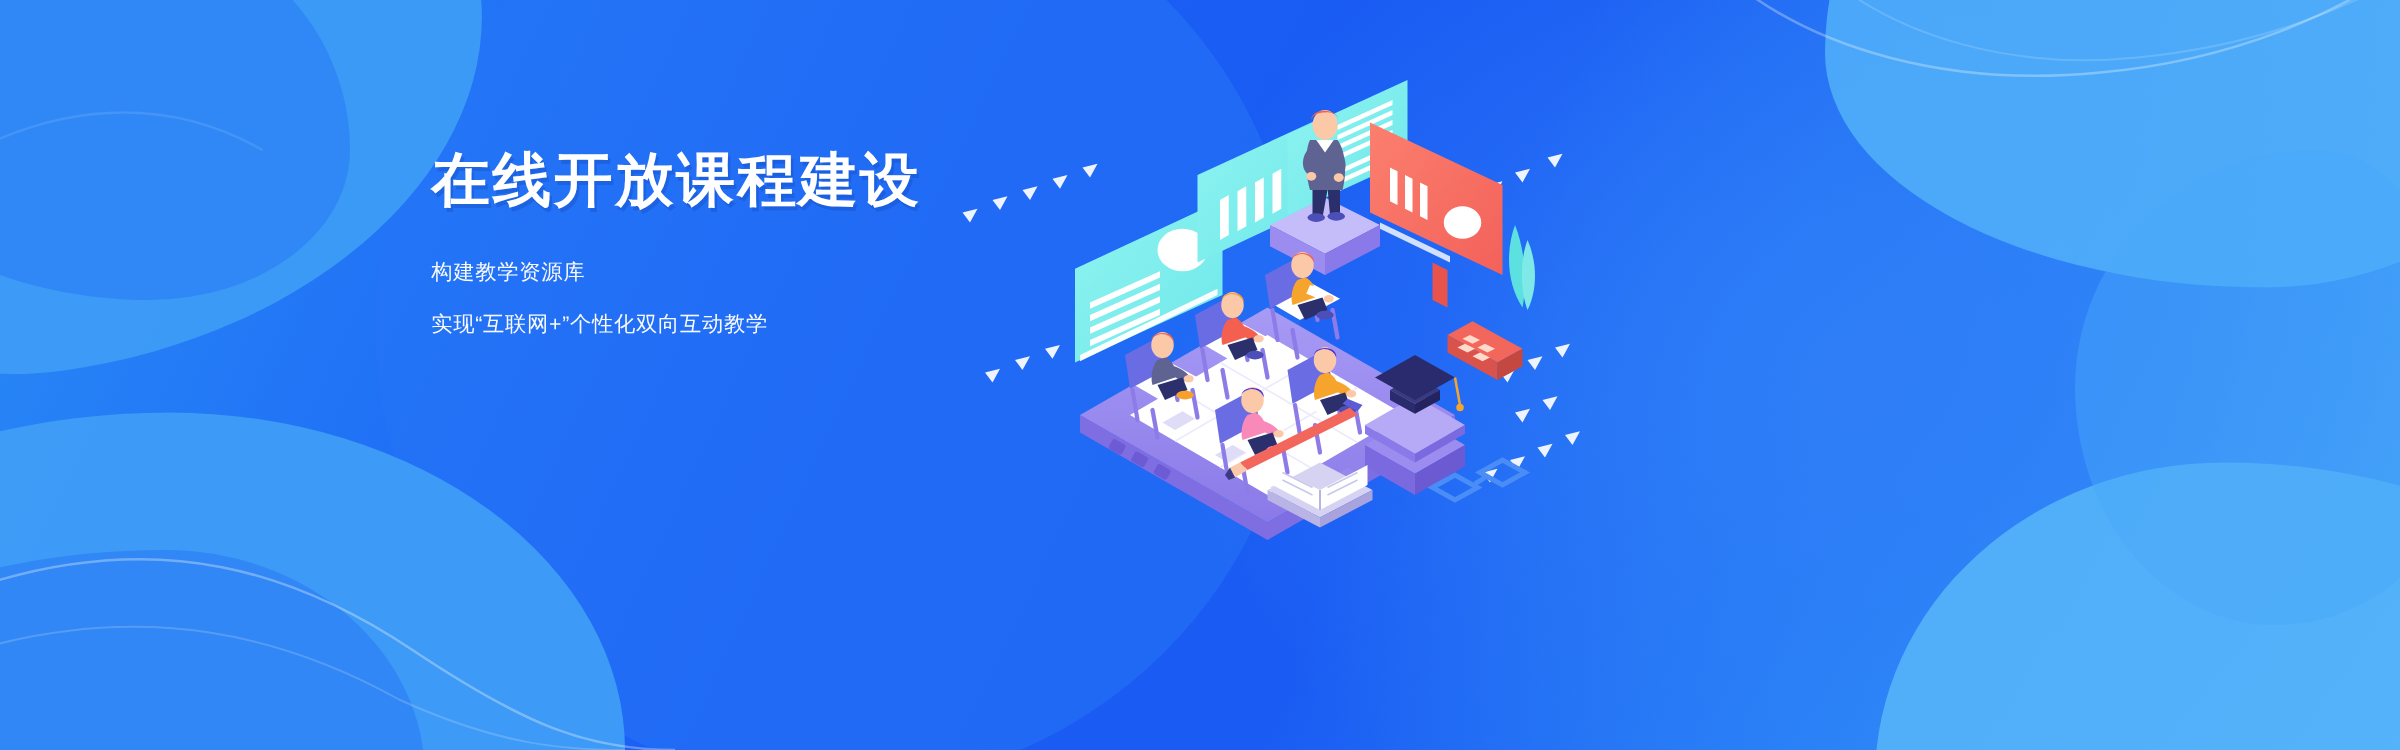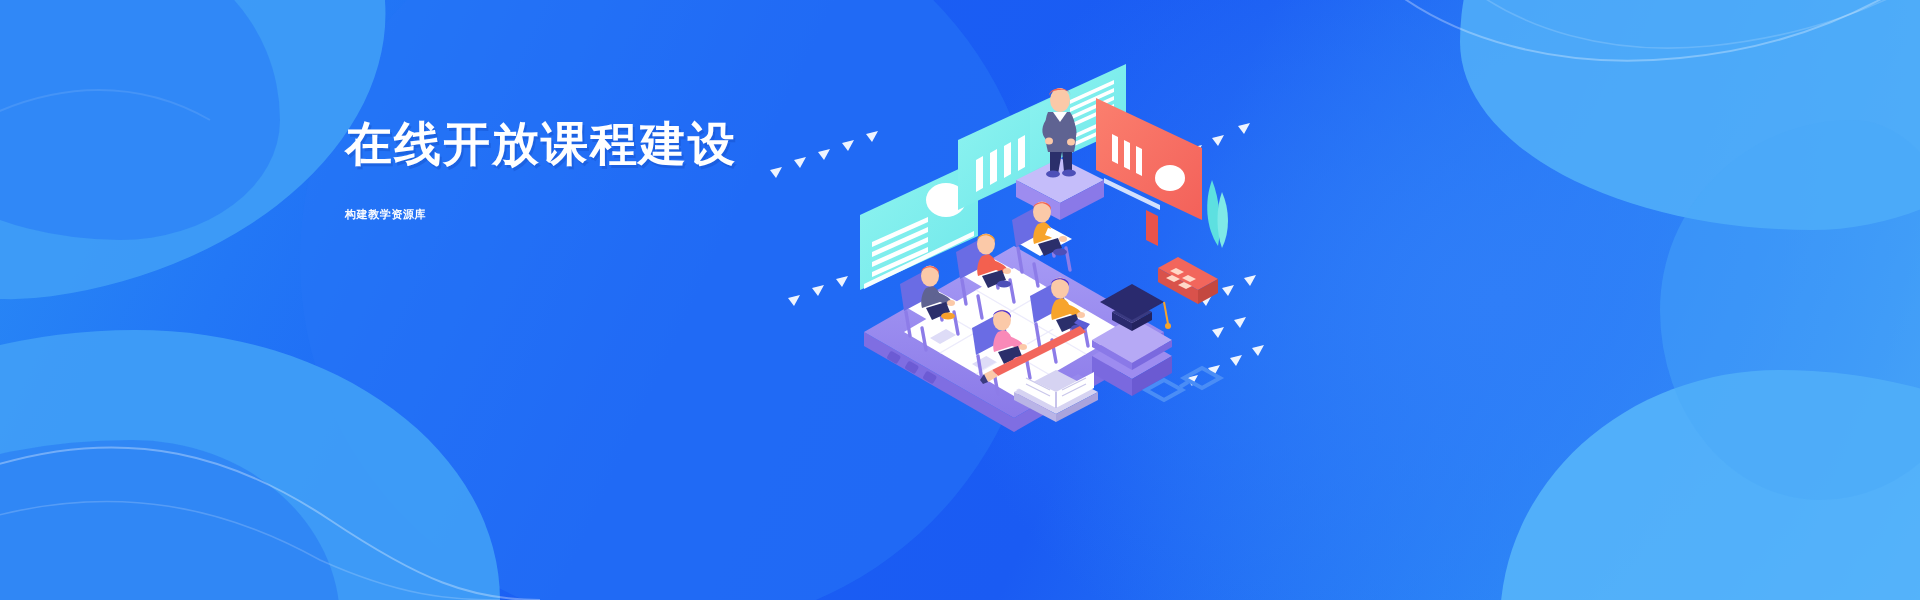--- a/index.html
+++ b/index.html
@@ -72,22 +72,22 @@
 
   
   .copy{position:absolute;left:345px;top:118px;width:560px;}
   .headline{
     font-size:47px;line-height:1.12;font-weight:700;color:#ffffff;
     letter-spacing:2px;margin:0 0 38px 0;
     text-shadow:2px 3px 0 rgba(16,72,190,.35);
   }
   .sublist{margin:0;padding:0;list-style:none;}
   .subline{
-    font-size:11px;line-height:1;color:#ffffff;
-    letter-spacing:.6px;margin-bottom:25px;font-weight:700;
+    font-size:17px;line-height:1;color:#ffffff;
+    letter-spacing:.6px;margin-bottom:25px;font-weight:400;
     opacity:.97;
   }
   .subline:last-child{margin-bottom:0;}
 
   
   .illus{position:absolute;left:760px;top:40px;width:520px;height:400px;}
   .illus svg{display:block;width:520px;height:400px;overflow:visible;}
 </style>
 </head>
 <body>
@@ -108,20 +108,21 @@
     <path d="M-20,520 C120,480 230,510 320,560 C400,596 450,600 500,600" fill="none" stroke="#ffffff" stroke-opacity="0.18" stroke-width="1.6"></path>
     <path d="M1380,-20 C1450,40 1560,70 1680,58 C1790,48 1870,10 1930,-30" fill="none" stroke="#ffffff" stroke-opacity="0.30" stroke-width="2"></path>
     <path d="M1460,-20 C1520,30 1610,56 1710,46 C1810,36 1880,6 1935,-26" fill="none" stroke="#ffffff" stroke-opacity="0.16" stroke-width="1.6"></path>
     <path d="M-20,120 C60,80 140,80 210,120" fill="none" stroke="#ffffff" stroke-opacity="0.10" stroke-width="2"></path>
   </svg>
 
   <div class="copy">
     <h1 class="headline">在线开放课程建设</h1>
     <ul class="sublist">
       <li class="subline">构建教学资源库</li>
+      <li class="subline">实现“互联网+”个性化双向互动教学</li>
     </ul>
   </div>
 
   <div class="illus">
   <svg viewBox="0 0 520 400" xmlns="http://www.w3.org/2000/svg">
     <defs>
       <linearGradient id="gScreen" x1="0" y1="0" x2="1" y2="1">
         <stop offset="0%" stop-color="#8ff4f0"></stop>
         <stop offset="100%" stop-color="#6ee7ea"></stop>
       </linearGradient>

